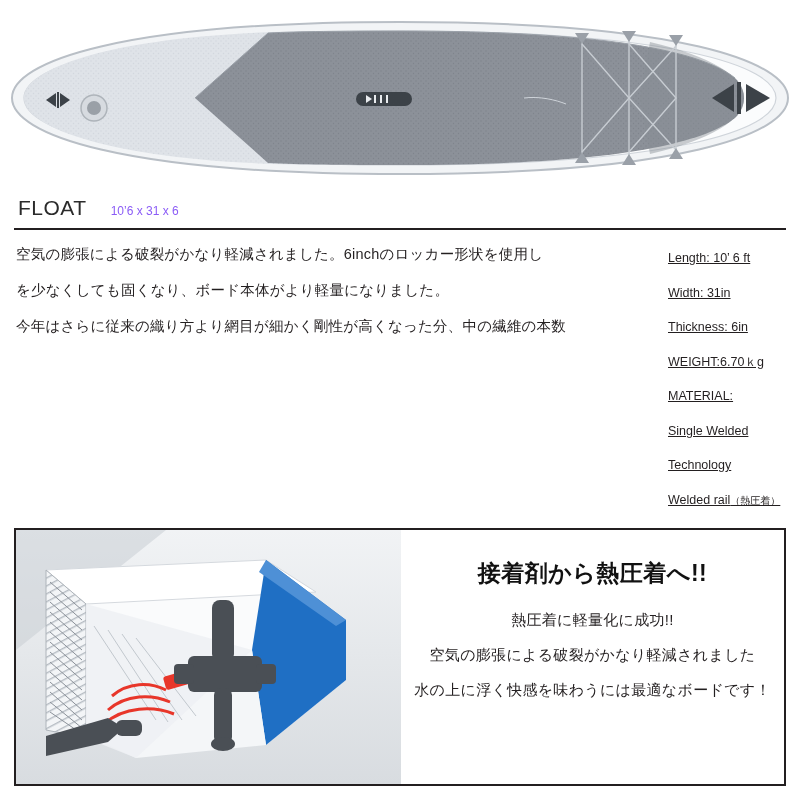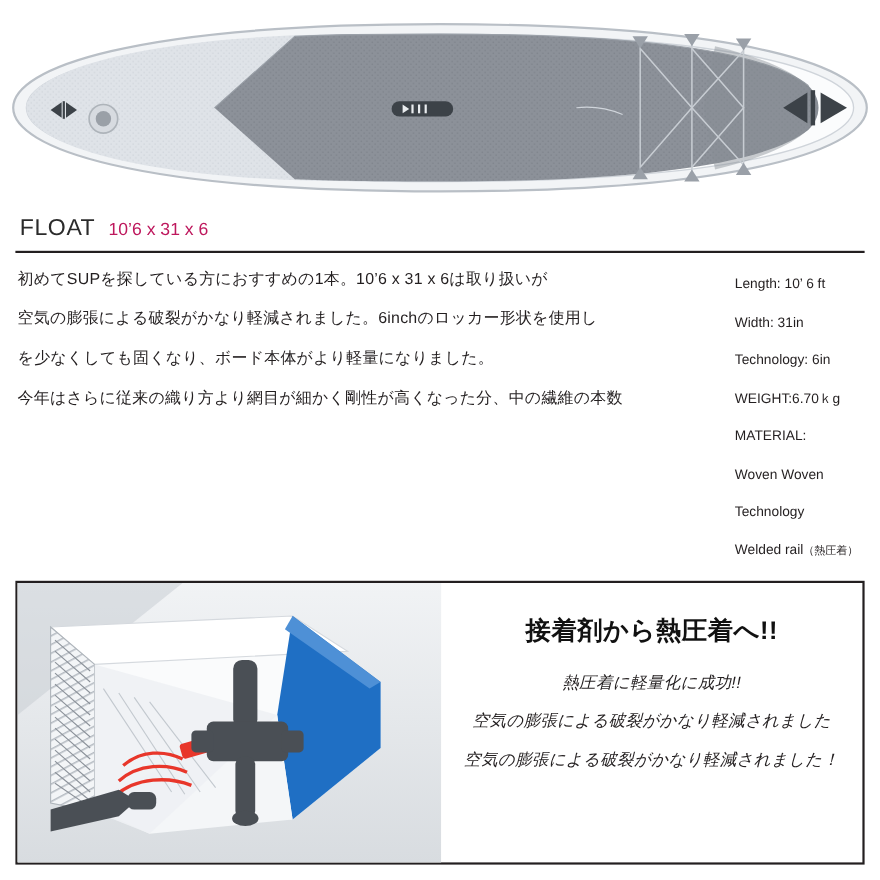--- a/index.html
+++ b/index.html
@@ -33,31 +33,31 @@
     display: block;
   }
 
   
   .title-row {
     position: absolute;
     left: 18px;
     top: 196px;
     display: flex;
     align-items: baseline;
-    gap: 12px;
+    gap: 24px;
   }
   .title-main {
     font-size: 21px;
     letter-spacing: 0.5px;
     color: #2b2b2b;
     font-weight: 400;
   }
   .title-sub {
-    font-size: 16px;
-    color: #be185d;
+    font-size: 12px;
+    color: #8b5cf6;
     letter-spacing: 0px;
   }
   .title-rule {
     position: absolute;
     left: 14px;
     top: 228px;
     width: 772px;
     height: 2px;
     background: #231f20;
   }
@@ -76,20 +76,21 @@
     color: #231f20;
     letter-spacing: 0.2px;
   }
 
   
   .specs {
     position: absolute;
     left: 668px;
     top: 252px;
     width: 126px;
+    text-decoration: underline;
   }
   .specs div {
     font-size: 12.5px;
     line-height: 1.0;
     margin-bottom: 22px;
     color: #231f20;
     white-space: nowrap;
   }
   .specs .small {
     font-size: 10px;
@@ -125,21 +126,20 @@
     font-weight: bold;
     color: #111;
     letter-spacing: 0.5px;
     margin: 10px 0 22px 0;
   }
   .bottom-right p {
     margin: 0 0 16px 0;
     font-size: 15px;
     color: #231f20;
     letter-spacing: 0.3px;
-    font-style: italic;
   }
 </style>
 </head>
 <body>
 
 <div class="page">
 
   <div class="board-area">
     <svg class="board-svg" width="800" height="198" viewBox="0 0 800 198" xmlns="http://www.w3.org/2000/svg">
       <defs>
@@ -220,33 +220,32 @@
     </svg>
   </div>
 
   <div class="title-row">
     <span class="title-main">FLOAT</span>
     <span class="title-sub">10’6 x 31 x 6</span>
   </div>
   <div class="title-rule"></div>
 
   <div class="desc">
-    <p>初めてSUPを探している方におすすめの1本。10’6 x 31 x 6は取り扱いが</p>
     <p>空気の膨張による破裂がかなり軽減されました。6inchのロッカー形状を使用し</p>
     <p>を少なくしても固くなり、ボード本体がより軽量になりました。</p>
     <p>今年はさらに従来の織り方より網目が細かく剛性が高くなった分、中の繊維の本数</p>
   </div>
 
   <div class="specs">
     <div>Length: 10’ 6 ft</div>
     <div>Width: 31in</div>
-    <div>Technology: 6in</div>
+    <div>Thickness: 6in</div>
     <div>WEIGHT:6.70ｋg</div>
     <div>MATERIAL:</div>
-    <div>Woven Woven</div>
+    <div>Single Welded</div>
     <div>Technology</div>
     <div>
       <span>Welded rail</span><span class="small">（熱圧着）</span>
     </div>
   </div>
 
   <div class="bottom">
 
     <div class="bottom-left">
       <svg width="385" height="254" viewBox="0 0 385 254" xmlns="http://www.w3.org/2000/svg">
@@ -326,17 +325,17 @@
           <path d="M30,206 L92,188 L108,198 L92,212 L30,226 Z"></path>
           <rect x="100" y="190" width="26" height="16" rx="6"></rect>
         </g>
       </svg>
     </div>
 
     <div class="bottom-right">
       <div class="headline">接着剤から熱圧着へ!!</div>
       <p>熱圧着に軽量化に成功!!</p>
       <p>空気の膨張による破裂がかなり軽減されました</p>
-      <p>空気の膨張による破裂がかなり軽減されました！</p>
+      <p>水の上に浮く快感を味わうには最適なボードです！</p>
     </div>
   </div>
 
 </div>
 
 </body></html>

